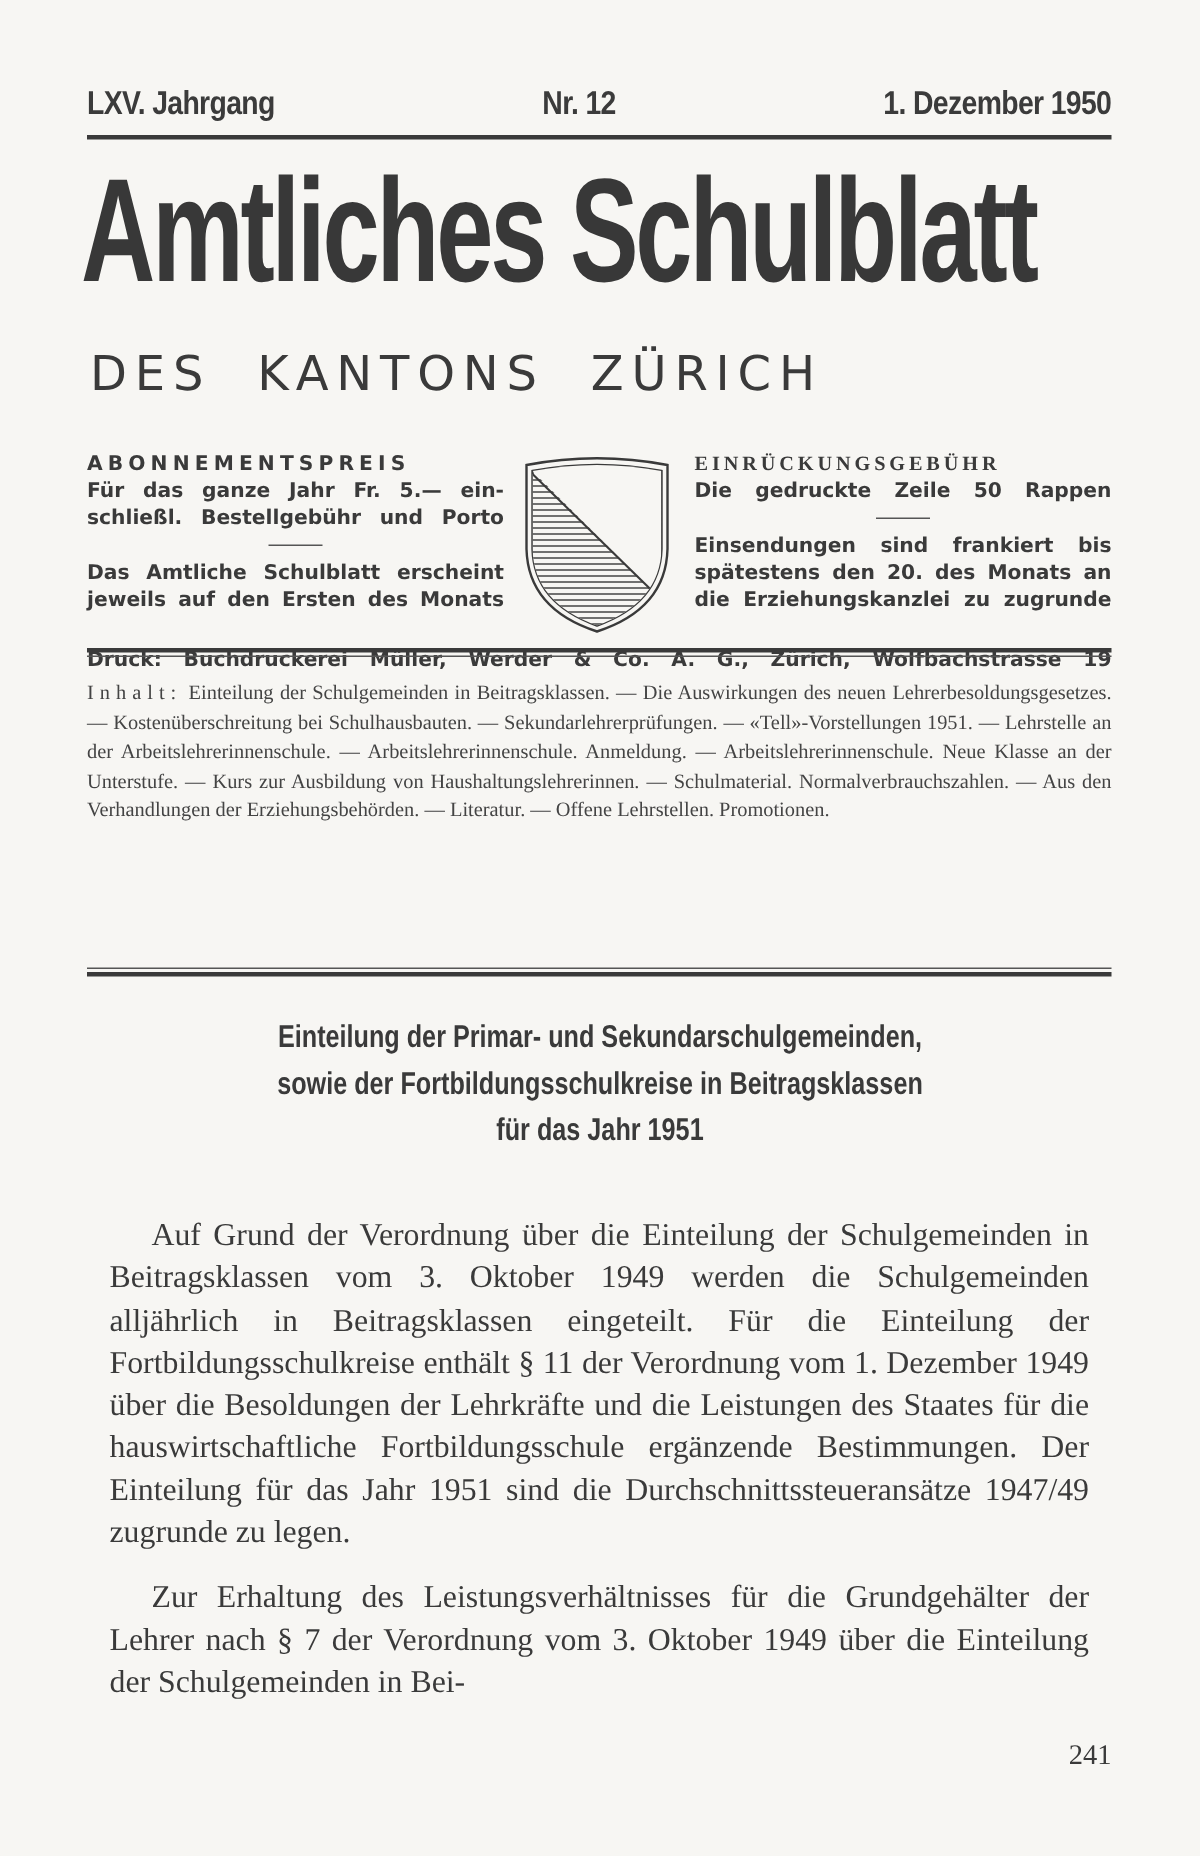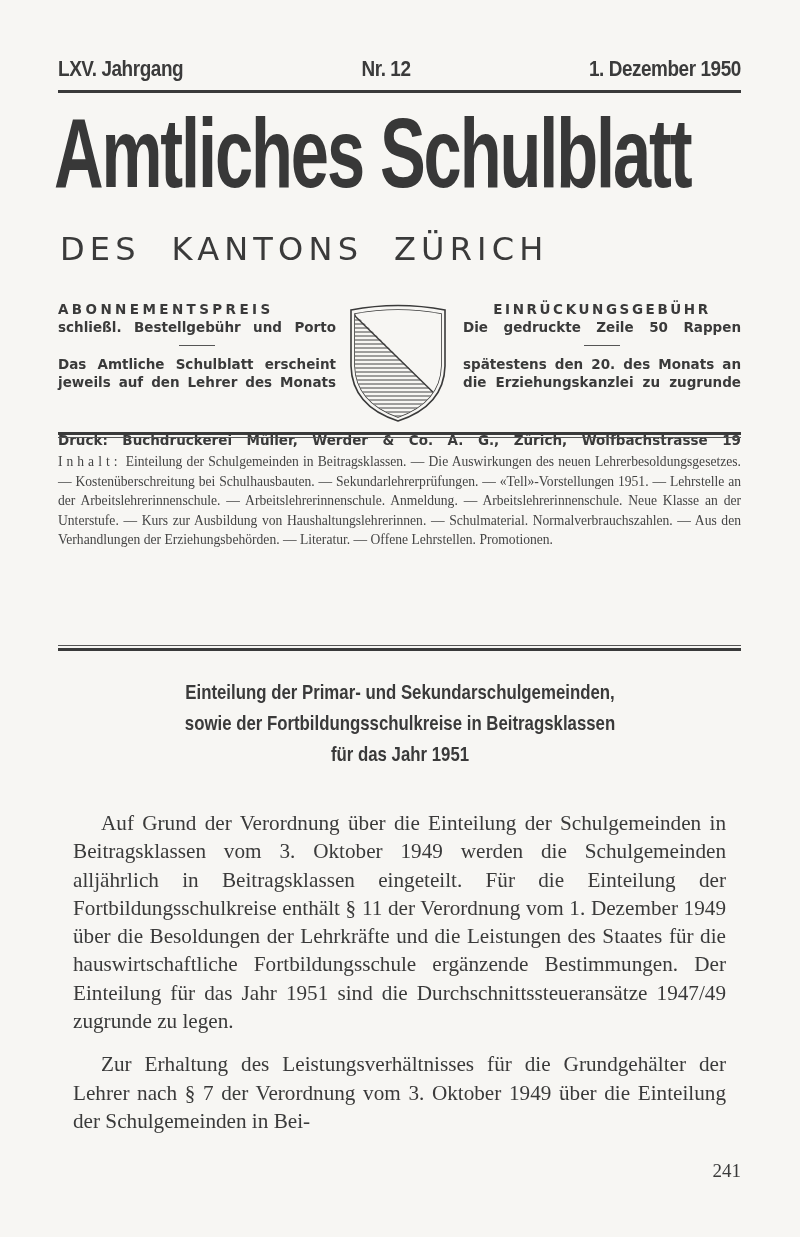--- a/index.html
+++ b/index.html
@@ -34,21 +34,21 @@
     font-family: "DejaVu Sans", sans-serif;
     font-size: 32px; line-height: 48px; letter-spacing: 5.2px;
     white-space: nowrap; color: #3a3a3a;
   }
 
   .info { position: absolute; top: 276px; left: 0; width: 683px; height: 124px;
     font-family: "DejaVu Sans", sans-serif; font-weight: bold; font-size: 13.5px; line-height: 18px; color: #3a3a3a; margin-top: 24px; }
   .col-left { position: absolute; left: 0; top: 0; width: 278px; }
   .col-right { position: absolute; right: 0; top: 0; width: 278px; text-align: right; }
   .spaced-head { letter-spacing: 3.4px; font-size: 13.5px; white-space: nowrap; }
-  .col-right .spaced-head { letter-spacing: 2.6px; text-align: center; }
+  .col-right .spaced-head { letter-spacing: 2.6px; text-align: left; font-family: Liberation Serif, serif; }
   .just { text-align: justify; text-align-last: justify; white-space: nowrap; }
   .dash { width: 36px; height: 1px; background: #555; margin: 9px auto 9px auto; }
   .crest { position: absolute; left: 270px; top: 4px; width: 140px; height: 118px; }
 
   .druck {
     position: absolute; top: 404px; left: 0; width: 683px;
     font-family: "DejaVu Sans", sans-serif; font-weight: bold; font-size: 13.5px;
     text-align: justify; text-align-last: justify; white-space: nowrap; color: #3a3a3a; margin-top: 28px;
   }
   .rule2a { position: absolute; top: 432px; left: 0; width: 683px; height: 3px; background: #3a3a3a; }
@@ -94,24 +94,25 @@
     <span>1. Dezember 1950</span>
   </div>
   <div class="rule1"></div>
 
   <div class="title">Amtliches Schulblatt</div>
   <div class="subtitle" style="white-space:pre;">DES  KANTONS  ZÜRICH</div>
 
   <div class="info">
     <div class="col-left">
       <div class="spaced-head">ABONNEMENTSPREIS</div>
+      <div class="just">Für das ganze Jahr Fr. 5.— ein-</div>
       <div class="just">schließl. Bestellgebühr und Porto</div>
       <div class="dash"></div>
       <div class="just">Das Amtliche Schulblatt erscheint</div>
-      <div class="just">jeweils auf den Lehrer des Monats</div>
+      <div class="just">jeweils auf den Ersten des Monats</div>
     </div>
 
     <svg class="crest" viewBox="0 0 140 118">
       <defs>
         <clipPath id="shieldclip">
           <path d="M27 10 Q70 2 113 10 L113 62 Q112 98 70 113 Q28 98 27 62 Z"></path>
         </clipPath>
       </defs>
       <path d="M23 6 Q70 -3 117 6 L117 62 Q116 102 70 117 Q24 102 23 62 Z" fill="none" stroke="#3a3a3a" stroke-width="1.6"></path>
       <path d="M27 10 Q70 2 113 10 L113 62 Q112 98 70 113 Q28 98 27 62 Z" fill="none" stroke="#3a3a3a" stroke-width="1.6"></path>
@@ -146,20 +147,21 @@
         </g>
         <polygon points="27,10 113,96 113,0 20,0" fill="#f7f6f3"></polygon>
         <line x1="27" y1="12" x2="113" y2="96" stroke="#3a3a3a" stroke-width="1.4"></line>
       </g>
     </svg>
 
     <div class="col-right">
       <div class="spaced-head">EINRÜCKUNGSGEBÜHR</div>
       <div class="just">Die gedruckte Zeile 50 Rappen</div>
       <div class="dash"></div>
+      <div class="just">Einsendungen sind frankiert bis</div>
       <div class="just">spätestens den 20. des Monats an</div>
       <div class="just">die Erziehungskanzlei zu zugrunde</div>
     </div>
   </div>
 
   <div class="druck">Druck: Buchdruckerei Müller, Werder &amp; Co. A. G., Zürich, Wolfbachstrasse 19</div>
   <div class="rule2a"></div>
   <div class="rule2b"></div>
 
   <div class="inhalt">

